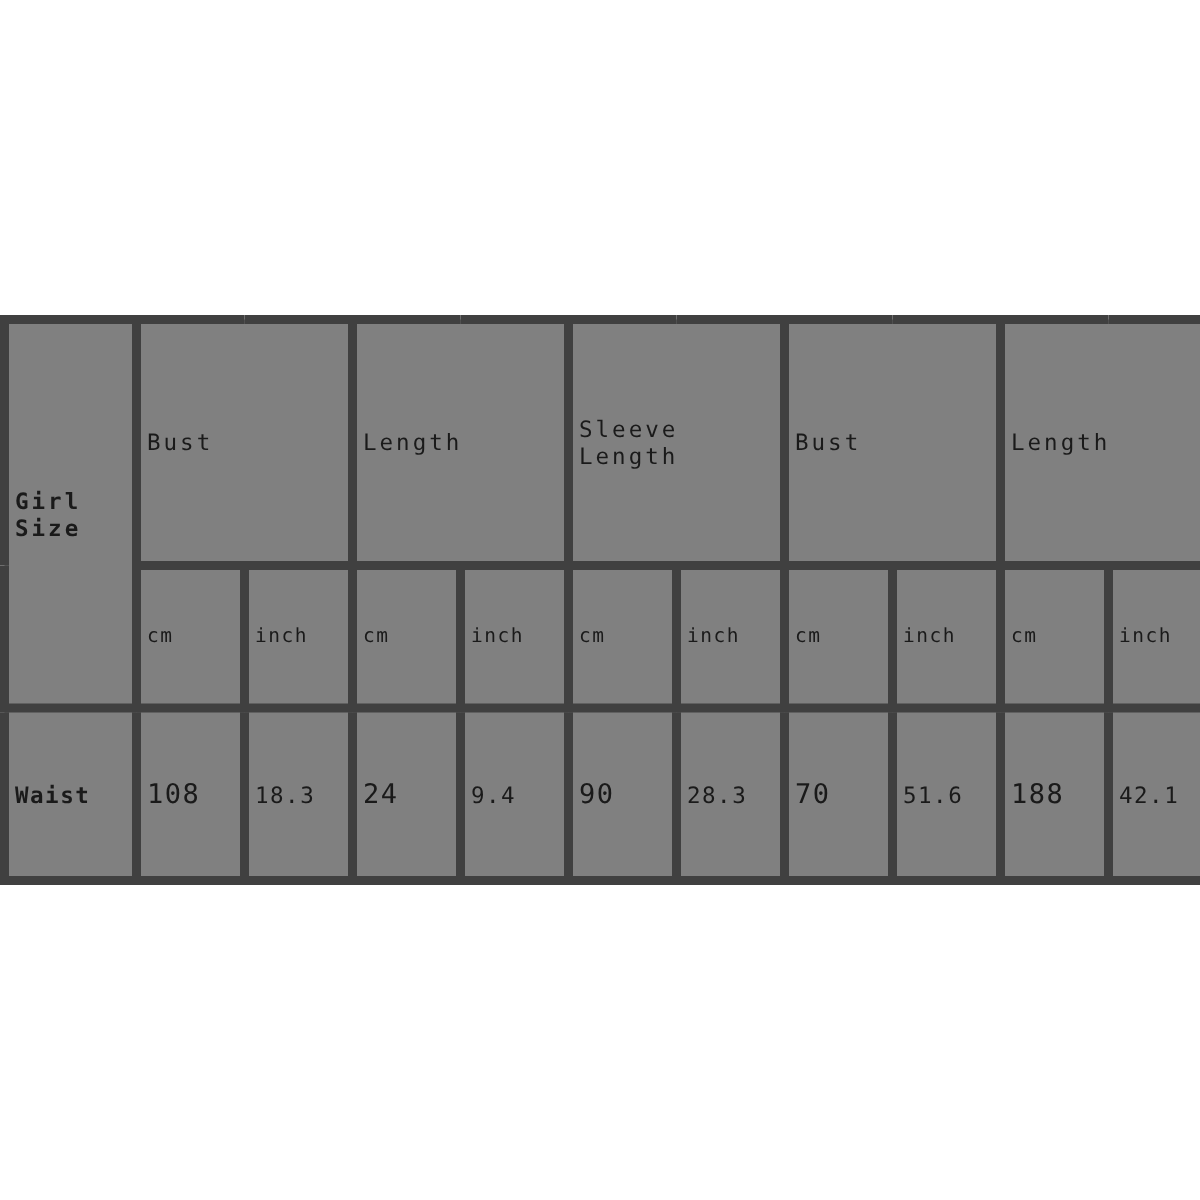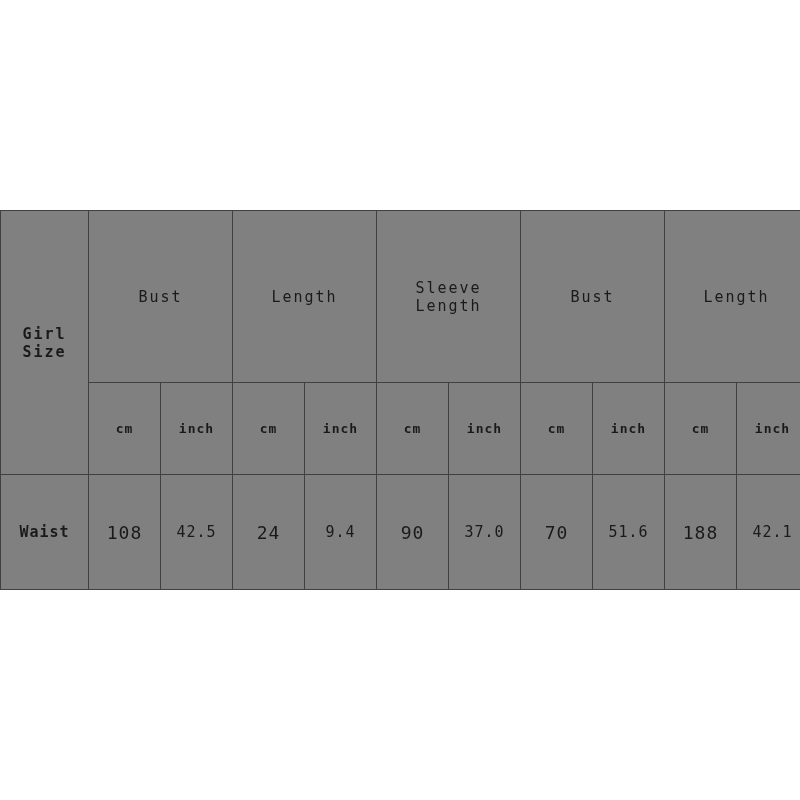--- a/index.html
+++ b/index.html
@@ -23,41 +23,41 @@
   }
 
   table.size-chart {
     border-collapse: collapse;
     width: 797px;
     height: 380px;
     table-layout: fixed;
   }
 
   table.size-chart td {
-    border: 1px solid #404040;
-    text-align: center;
+    border: 6px solid #404040;
+    text-align: left;
     vertical-align: middle;
     padding: 4px;
     background: #808080;
     color: #1a1a1a;
     font-family: "DejaVu Sans Mono", monospace;
   }
 
   
   td.grp {
     font-size: 15px;
     letter-spacing: 2px;
     font-weight: 400;
   }
 
   
   td.unit {
     font-size: 13px;
     letter-spacing: 1px;
-    font-weight: 700;
+    font-weight: 400;
   }
 
   
   td.corner {
     font-size: 15px;
     letter-spacing: 2px;
     font-weight: 700;
   }
 
   
@@ -120,25 +120,25 @@
         <td class="unit">cm</td>
         <td class="unit">inch</td>
         <td class="unit">cm</td>
         <td class="unit">inch</td>
         <td class="unit">cm</td>
         <td class="unit">inch</td>
       </tr>
       <tr>
         <td class="sizelabel">Waist</td>
         <td class="val-cm">108</td>
-        <td class="val-inch">42.5</td>
+        <td class="val-inch">18.3</td>
         <td class="val-cm">24</td>
         <td class="val-inch">9.4</td>
         <td class="val-cm">90</td>
-        <td class="val-inch">37.0</td>
+        <td class="val-inch">28.3</td>
         <td class="val-cm">70</td>
         <td class="val-inch">51.6</td>
         <td class="val-cm">188</td>
         <td class="val-inch">42.1</td>
       </tr>
     </tbody>
   </table>
 </div>
 
 </body></html>

